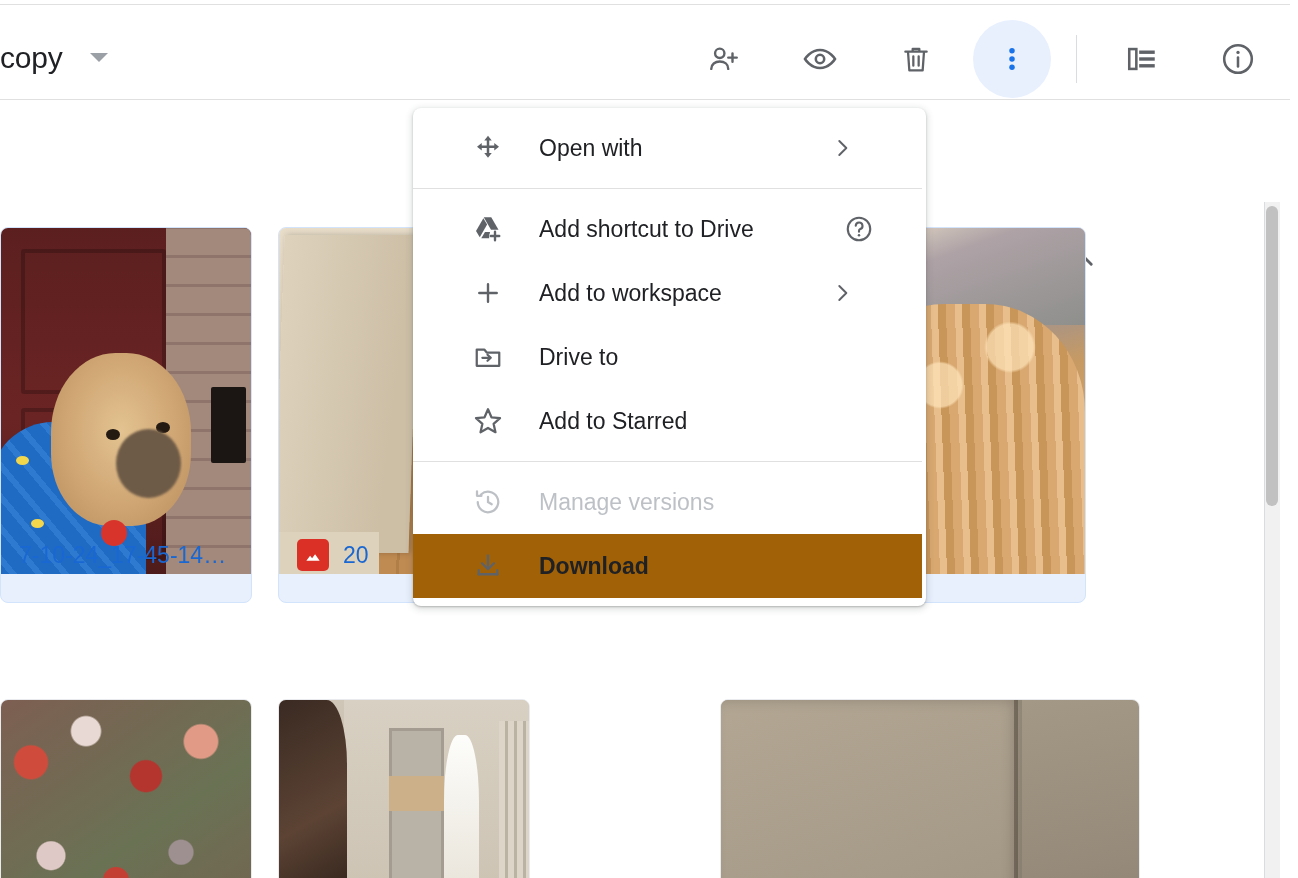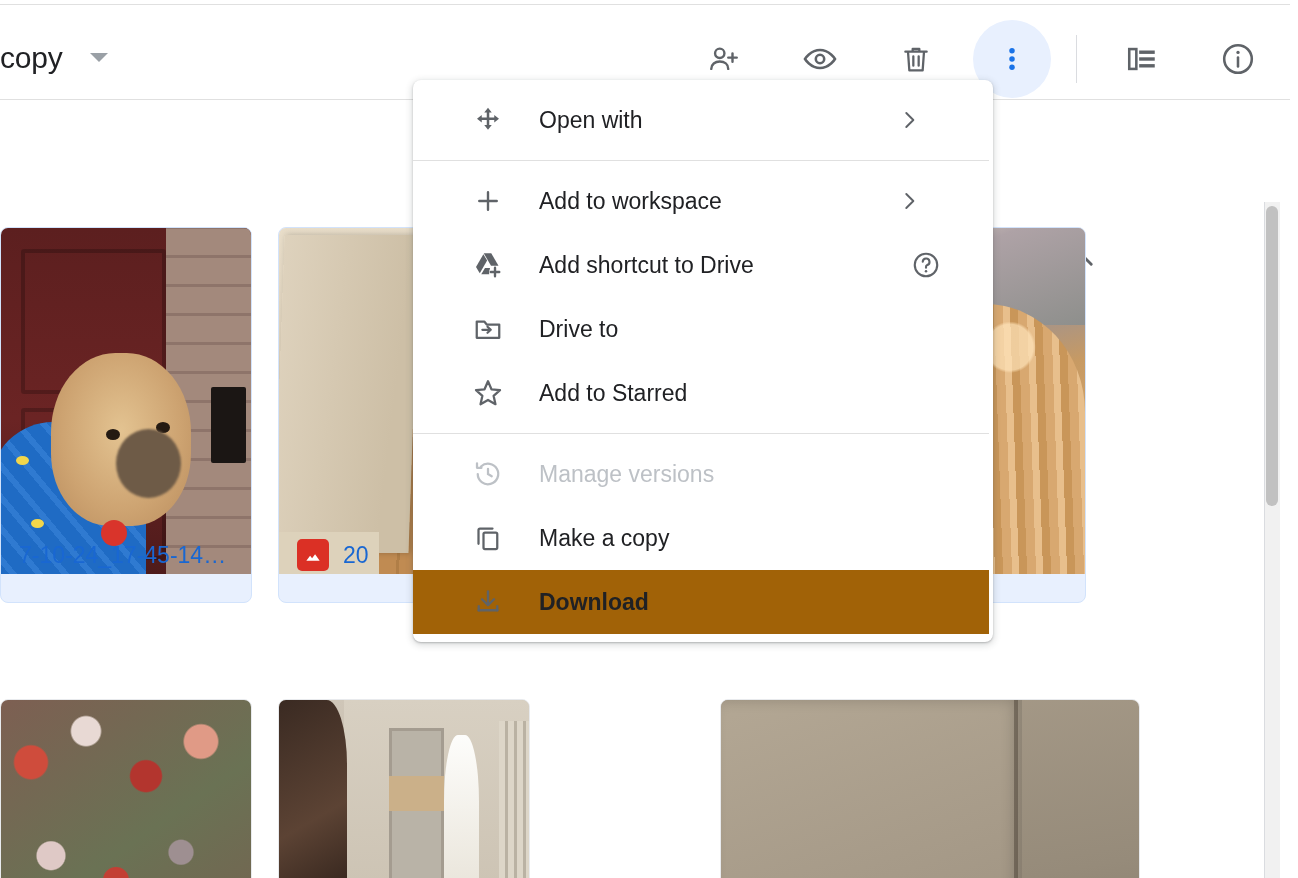--- a/index.html
+++ b/index.html
@@ -245,21 +245,21 @@
     background:linear-gradient(160deg,#b3a794 0%,#9a8e7d 100%);
     box-shadow: inset -8px 0 14px rgba(0,0,0,.18);
   }
   .art-couch .seam {
     position:absolute; left:70%; top:0; width:4px; height:100%;
     background:rgba(60,50,40,.4);
   }
 
   
   .menu {
-    position:absolute; left:413px; top:80px; width:580px;
+    position:absolute; left:413px; top:108px; width:513px;
     background:#fff;
     border-radius:8px;
     box-shadow:0 2px 6px 2px rgba(60,64,67,.15), 0 1px 2px rgba(60,64,67,.3);
     padding:8px 4px 8px 0;
     z-index:50;
   }
   .menu-item {
     position:relative; height:64px;
     display:flex; align-items:center;
     padding:0 24px 0 58px;
@@ -499,54 +499,54 @@
         <svg width="26" height="26" viewBox="0 0 24 24" fill="none" stroke="#5f6368" stroke-width="1.8">
           <path d="M9.5 5.5 16 12l-6.5 6.5" stroke-linecap="round" stroke-linejoin="round"></path>
         </svg>
       </span>
     </div>
 
     <div class="menu-sep"></div>
 
     <div class="menu-item">
       <span class="mi-icon">
-        <svg width="30" height="30" viewBox="0 0 24 24" fill="none" stroke="#5f6368" stroke-width="1.9">
-          <path d="M12 5v14M5 12h14" stroke-linecap="round"></path>
-        </svg>
-      </span>
-      <span class="mi-label">Add to workspace</span>
-      <span class="mi-trail">
-        <svg width="26" height="26" viewBox="0 0 24 24" fill="none" stroke="#5f6368" stroke-width="1.8">
-          <path d="M9.5 5.5 16 12l-6.5 6.5" stroke-linecap="round" stroke-linejoin="round"></path>
-        </svg>
-      </span>
-    </div>
-
-    <div class="menu-item">
-      <span class="mi-icon">
         <svg width="30" height="30" viewBox="0 0 24 24">
           <path d="M8.6 2.6 14.6 2.6 20.4 12.6 14.4 12.6z" fill="#5f6368"></path>
           <path d="M8.3 3.4 2.4 13.6 5.4 18.6 11.3 8.4z" fill="#5f6368"></path>
           <path d="M6.6 19.4 13 19.4 13.6 14.4 9.6 14.4z" fill="#5f6368"></path>
           <circle cx="17.6" cy="17.6" r="4.6" fill="#fff"></circle>
           <path d="M17.6 14.2v6.8M14.2 17.6h6.8" stroke="#5f6368" stroke-width="1.9" stroke-linecap="round"></path>
         </svg>
       </span>
       <span class="mi-label">Add shortcut to Drive</span>
       <span class="mi-help">
         <svg width="30" height="30" viewBox="0 0 24 24" fill="none" stroke="#5f6368" stroke-width="1.7">
           <circle cx="12" cy="12" r="9"></circle>
           <path d="M9.4 9.4a2.7 2.7 0 1 1 3.4 2.7c-.6.3-.8.8-.8 1.5v.5" stroke-linecap="round"></path>
           <circle cx="12" cy="17" r="1" fill="#5f6368" stroke="none"></circle>
         </svg>
       </span>
     </div>
 
     <div class="menu-item">
       <span class="mi-icon">
+        <svg width="30" height="30" viewBox="0 0 24 24" fill="none" stroke="#5f6368" stroke-width="1.9">
+          <path d="M12 5v14M5 12h14" stroke-linecap="round"></path>
+        </svg>
+      </span>
+      <span class="mi-label">Add to workspace</span>
+      <span class="mi-trail">
+        <svg width="26" height="26" viewBox="0 0 24 24" fill="none" stroke="#5f6368" stroke-width="1.8">
+          <path d="M9.5 5.5 16 12l-6.5 6.5" stroke-linecap="round" stroke-linejoin="round"></path>
+        </svg>
+      </span>
+    </div>
+
+    <div class="menu-item">
+      <span class="mi-icon">
         <svg width="30" height="30" viewBox="0 0 24 24" fill="none" stroke="#5f6368" stroke-width="1.8">
           <path d="M3 19V6h6l2 2.4h10V19z" stroke-linejoin="round"></path>
           <path d="M7.5 12.6h6.4M11.6 10.2l2.6 2.4-2.6 2.4" stroke-linecap="round" stroke-linejoin="round"></path>
         </svg>
       </span>
       <span class="mi-label">Drive to</span>
     </div>
 
     <div class="menu-item">
       <span class="mi-icon">
@@ -563,29 +563,20 @@
       <span class="mi-icon">
         <svg width="30" height="30" viewBox="0 0 24 24" fill="none" stroke="#bdc1c6" stroke-width="1.8">
           <path d="M3.8 12a8.2 8.2 0 1 0 2.6-6" stroke-linecap="round"></path>
           <path d="M3.2 3.4v3.6h3.6" stroke-linecap="round" stroke-linejoin="round"></path>
           <path d="M12 7.8V12l3 1.8" stroke-linecap="round"></path>
         </svg>
       </span>
       <span class="mi-label">Manage versions</span>
     </div>
 
-    <div class="menu-item">
-      <span class="mi-icon">
-        <svg width="30" height="30" viewBox="0 0 24 24" fill="none" stroke="#5f6368" stroke-width="1.8">
-          <rect x="8.4" y="7.6" width="11" height="13.2" rx="1.2"></rect>
-          <path d="M15.6 4.4H5.6a1.2 1.2 0 0 0-1.2 1.2v11" stroke-linecap="round"></path>
-        </svg>
-      </span>
-      <span class="mi-label">Make a copy</span>
-    </div>
 
     <div class="menu-item hovered">
       <span class="mi-icon">
         <svg width="30" height="30" viewBox="0 0 24 24" fill="none" stroke="#5f6368" stroke-width="1.9">
           <path d="M12 3.6v10.6" stroke-linecap="round"></path>
           <path d="M7.2 9.8 12 14.6l4.8-4.8" stroke-linecap="round" stroke-linejoin="round"></path>
           <path d="M4.6 18.6h14.8" stroke-linecap="round"></path>
           <path d="M4.6 15.4v3.2M19.4 15.4v3.2" stroke-linecap="round"></path>
         </svg>
       </span>

